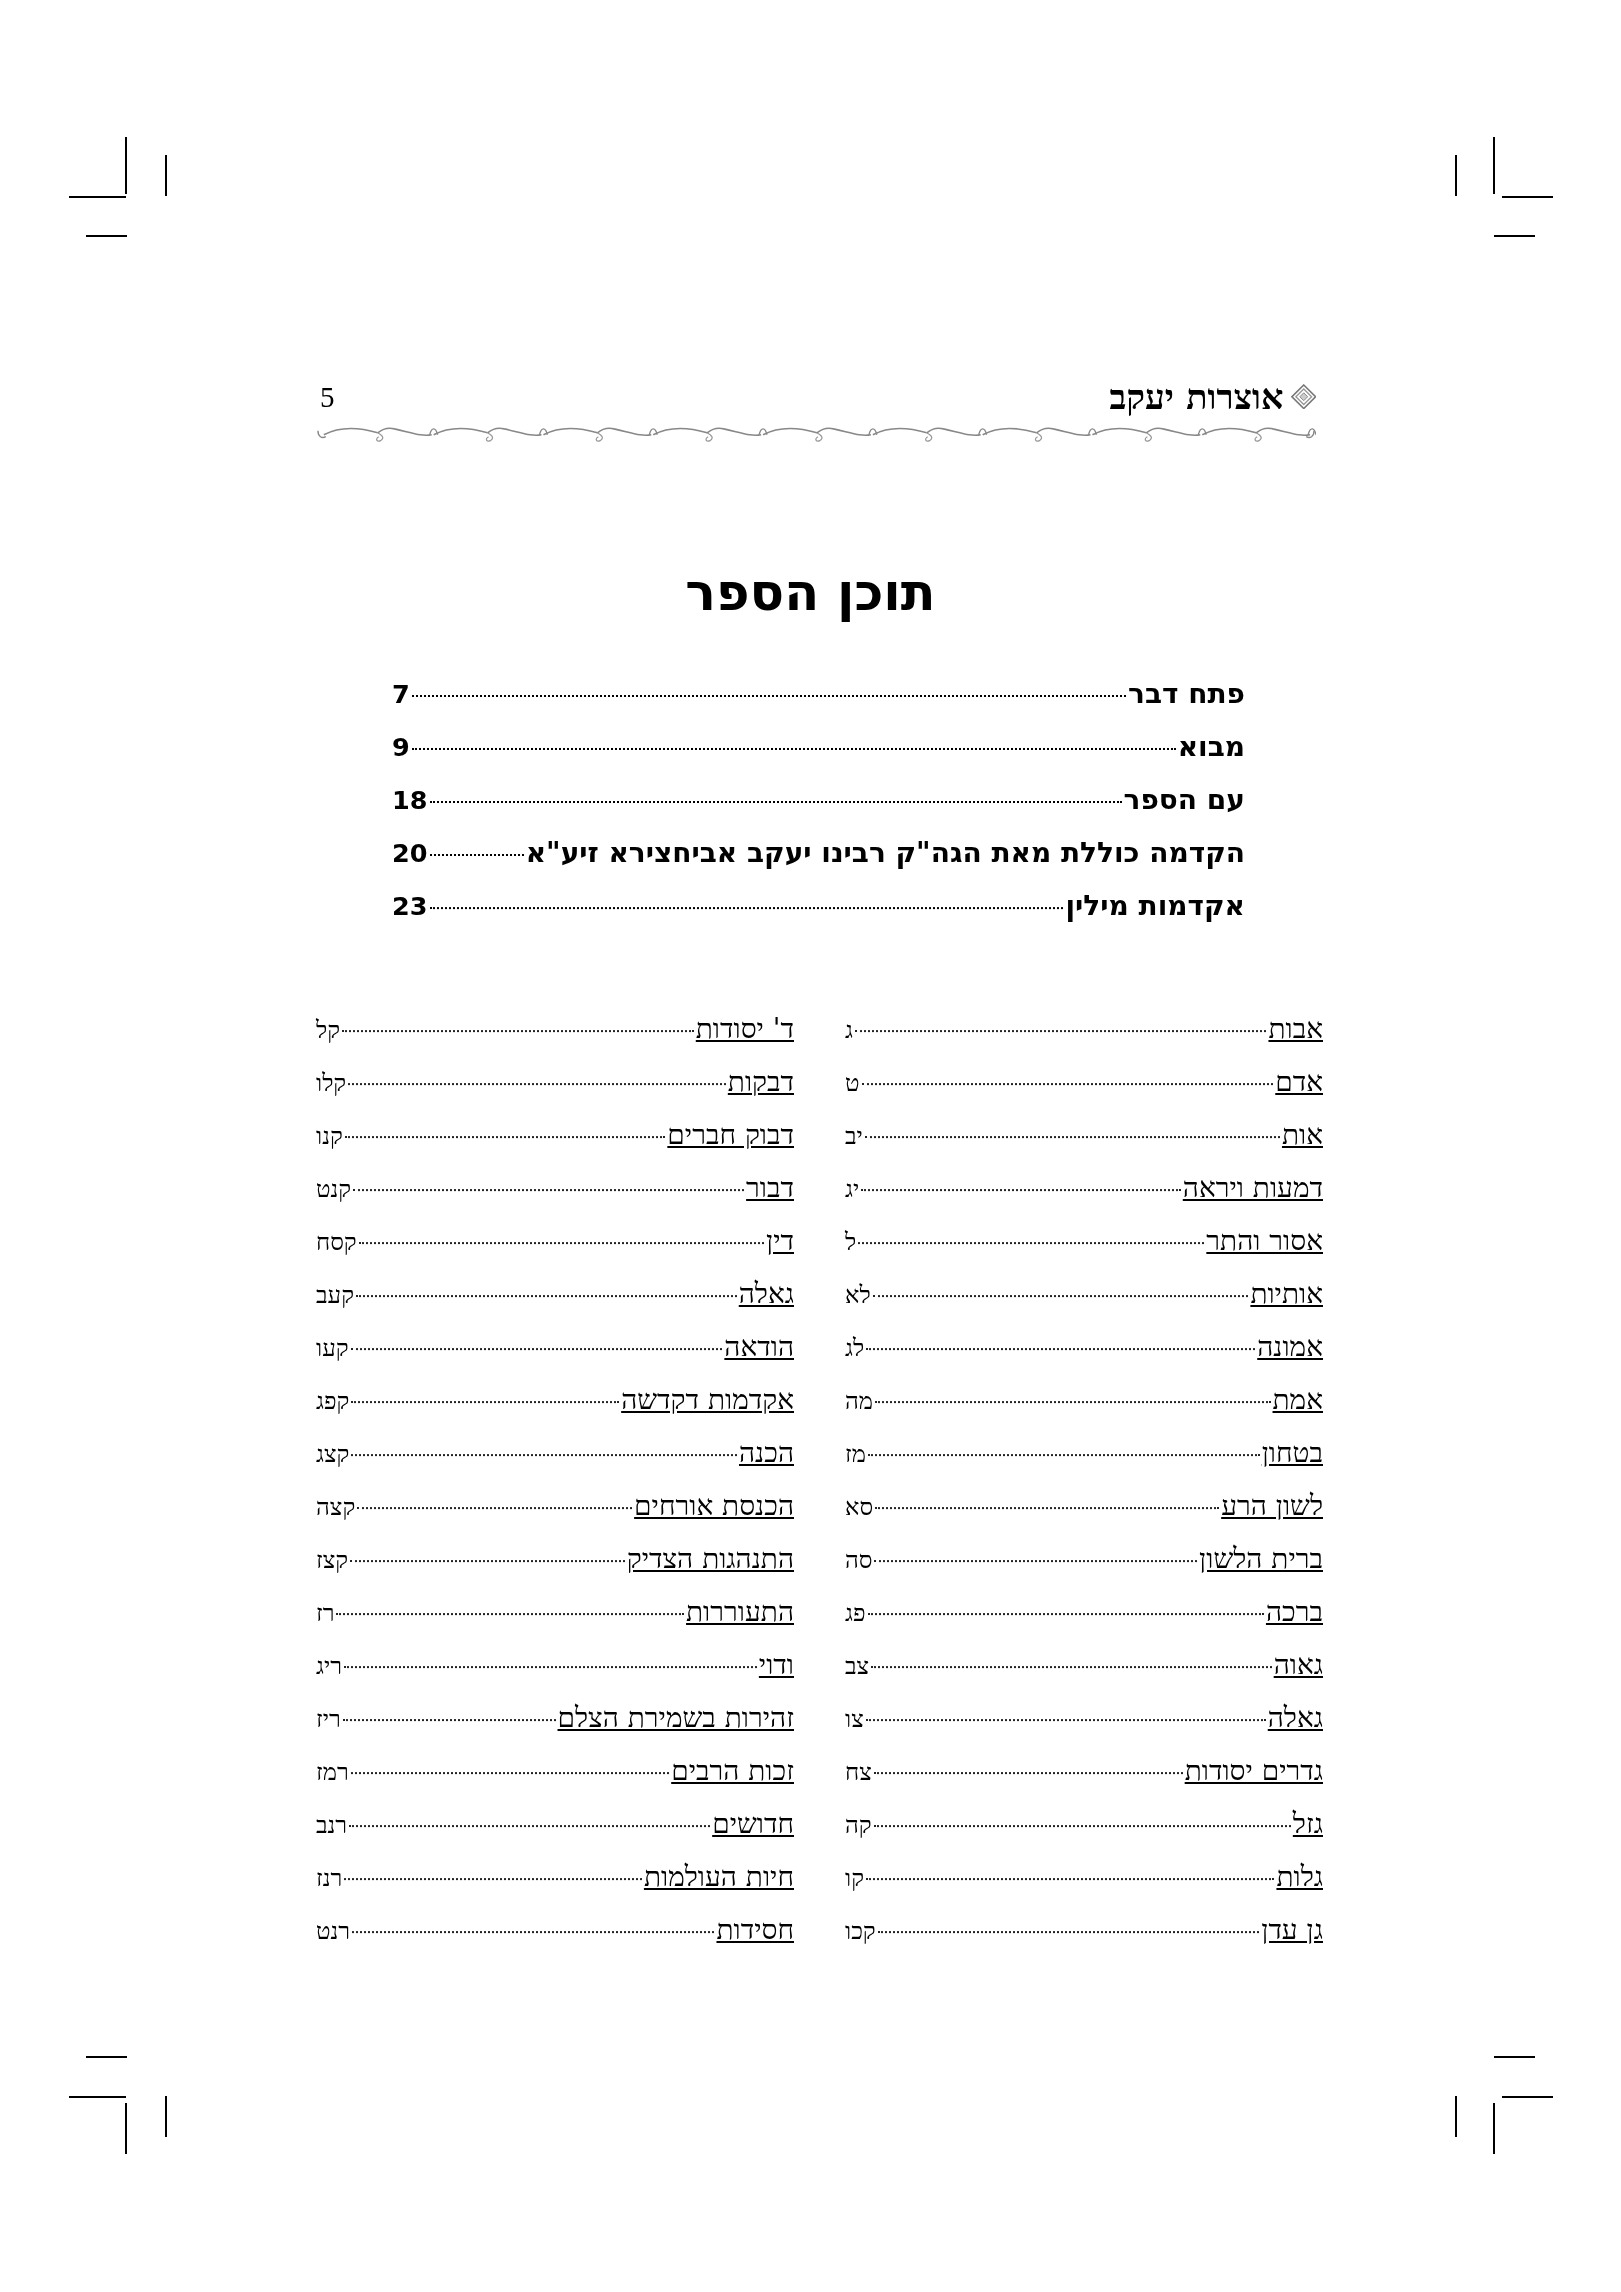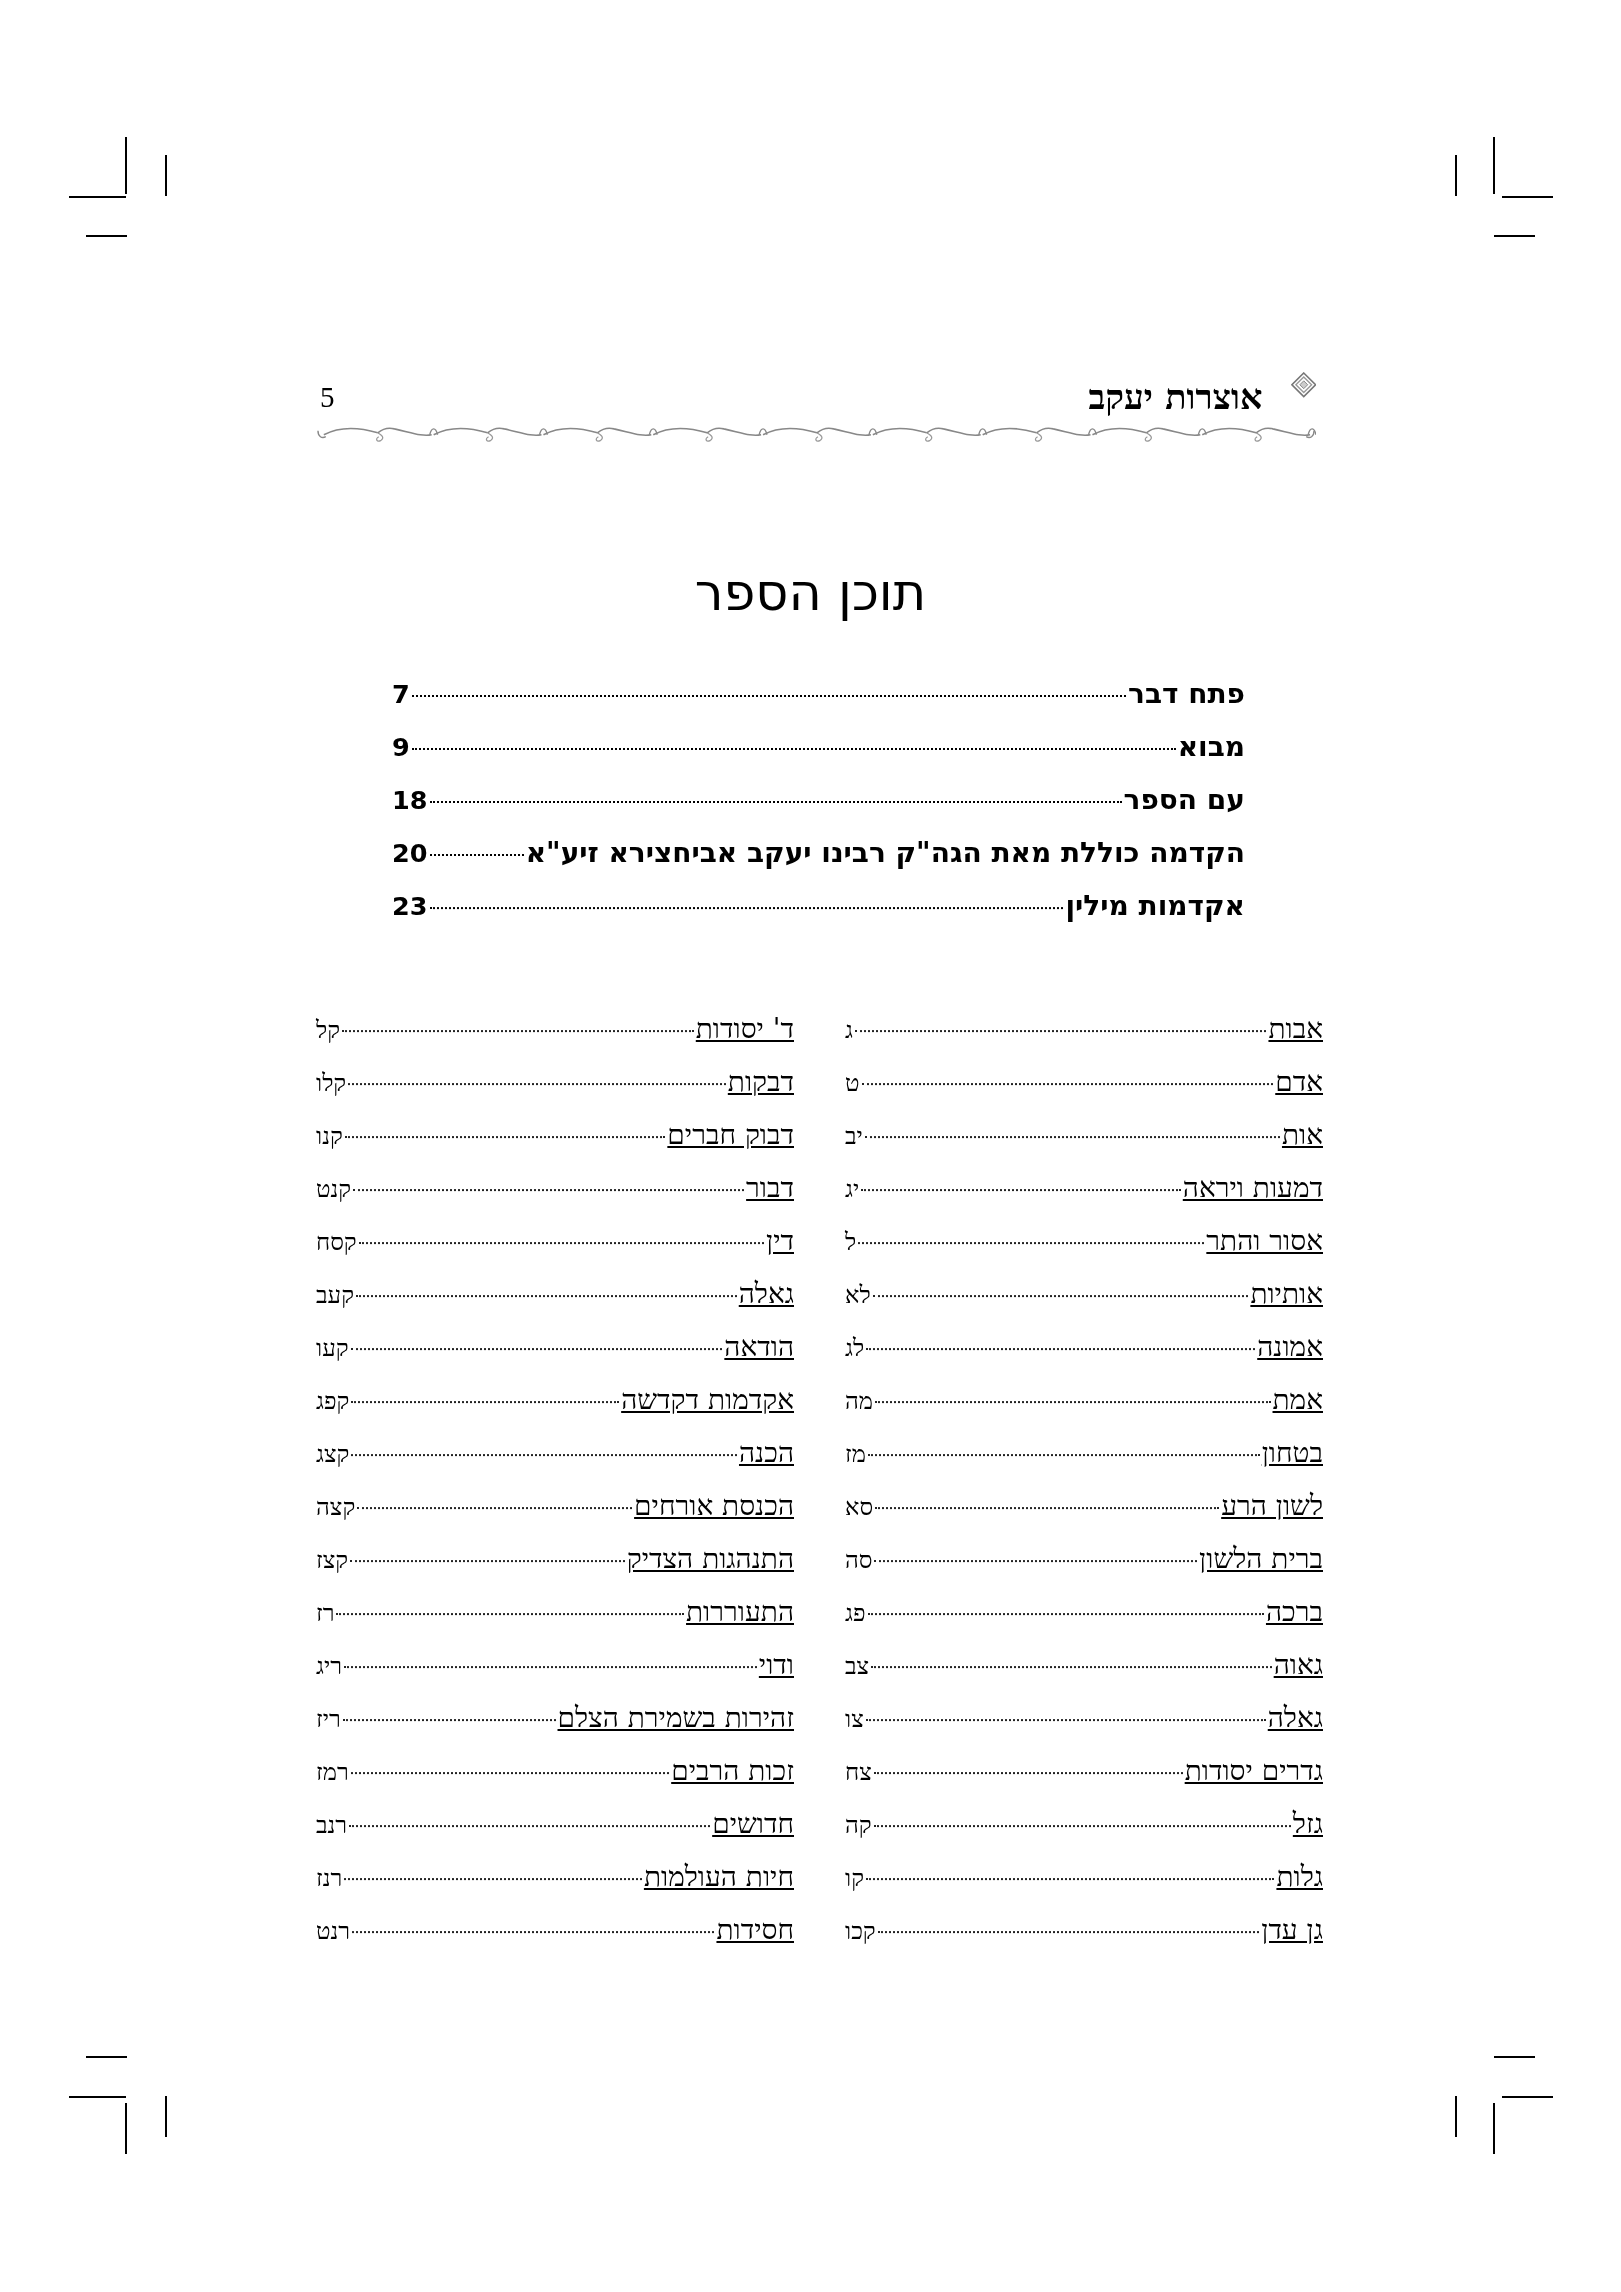--- a/index.html
+++ b/index.html
@@ -29,22 +29,22 @@
       top: 372px;
       width: 1000px;
       height: 69px;
     }
     .header-title-wrap {
       position: absolute;
       right: 0;
       top: 0;
       display: flex;
       flex-direction: row-reverse;
-      align-items: flex-start;
-      gap: 28px;
+      align-items: center;
+      gap: 7px;
       direction: rtl;
     }
     .header-title {
       font-family: "DejaVu Serif", "Liberation Serif", serif;
       font-weight: bold;
       font-size: 35px;
       line-height: 49px;
       direction: rtl;
     }
     .header-diamond {
@@ -69,21 +69,21 @@
     }
 
     
     .page-title {
       position: absolute;
       left: 0;
       width: 1621px;
       top: 554px;
       text-align: center;
       font-family: "DejaVu Sans", "Liberation Sans", sans-serif;
-      font-weight: normal;
+      font-weight: bold;
       font-size: 51px;
       line-height: 78px;
       direction: rtl;
     }
 
     
     .front-toc {
       position: absolute;
       left: 392px;
       top: 667px;

